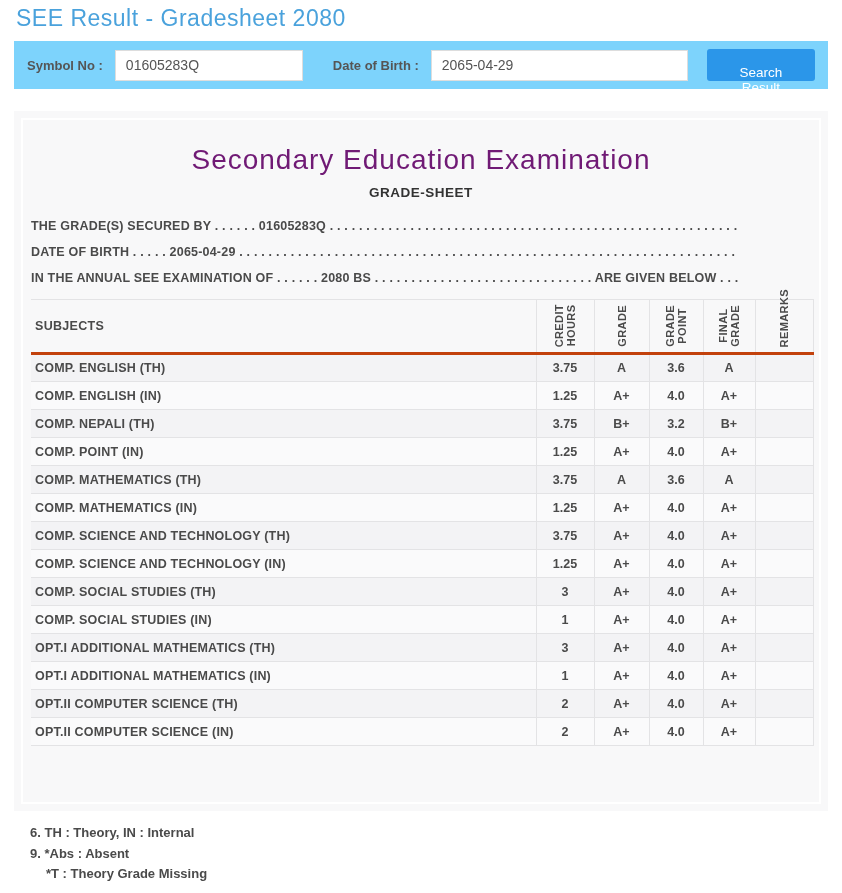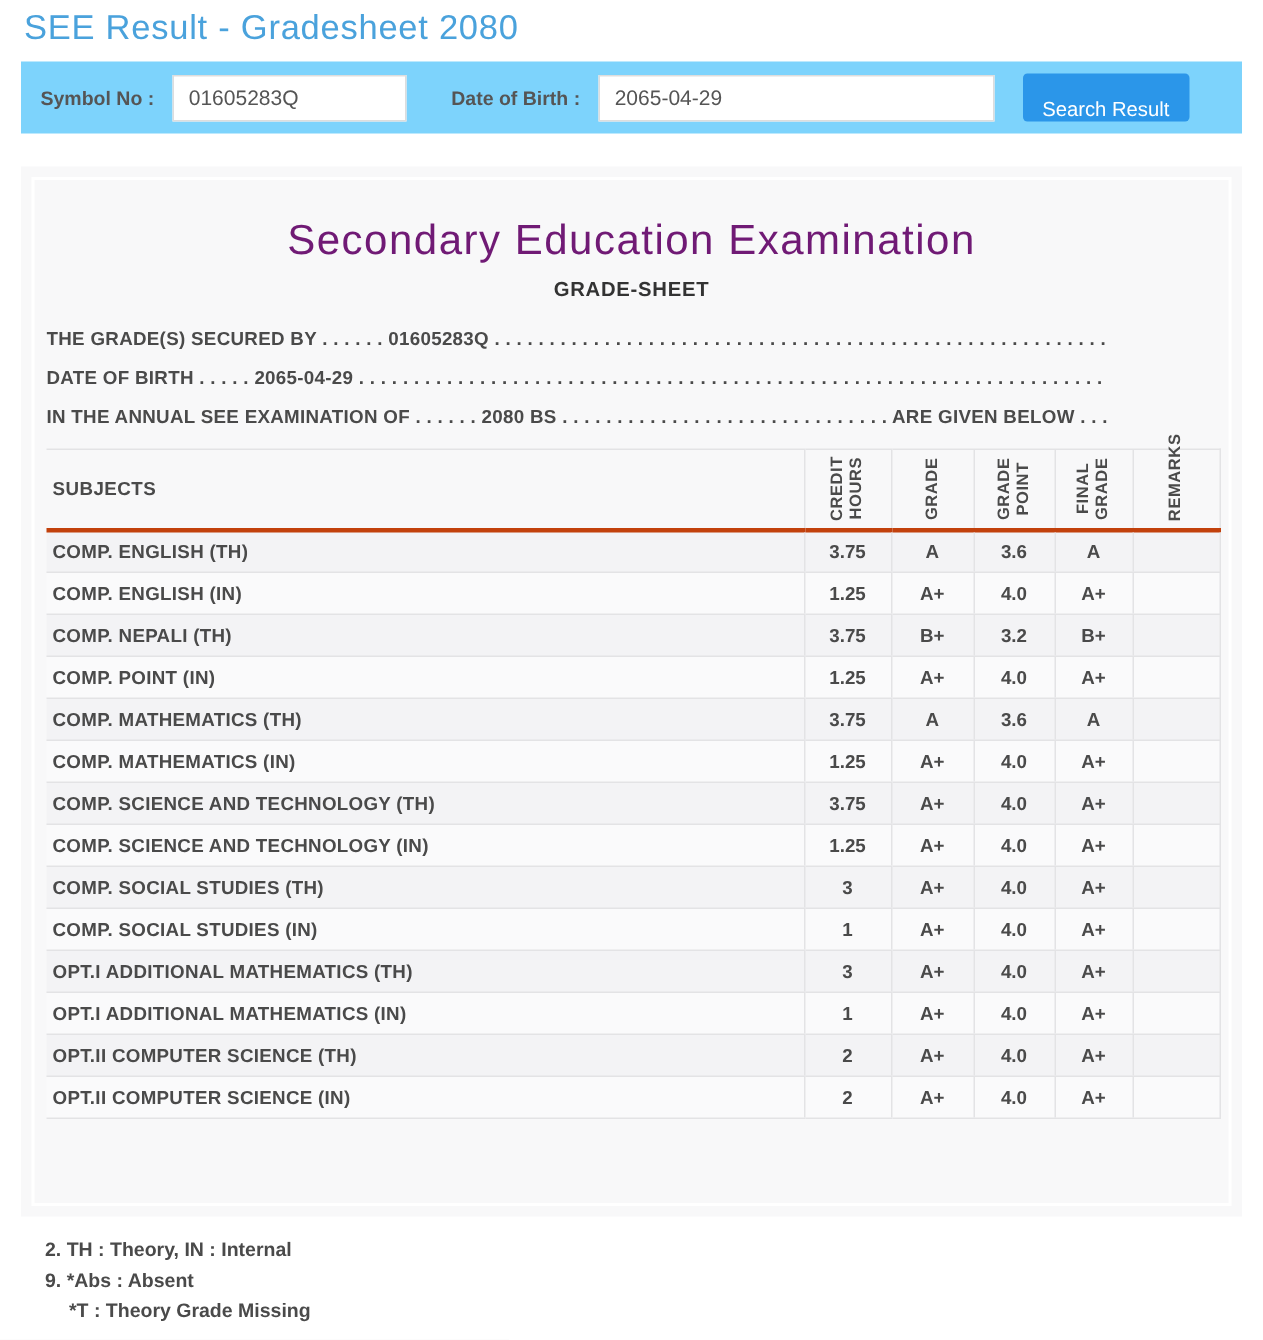--- a/index.html
+++ b/index.html
@@ -24,21 +24,21 @@
     display: flex; align-items: center;
     padding: 0 13px;
   }
   .lbl { font-size: 13px; font-weight: 700; color: #555; margin-right: 12px; white-space: nowrap; }
   .lbl2 { margin-left: 30px; }
   .inp {
     height: 31px; border: 1px solid #ddd; background: #fff;
     padding: 0 10px; font-size: 14px; color: #555;
     font-family: "Liberation Sans", sans-serif;
   }
-  .inp-symbol { width: 156px; }
+  .inp-symbol { width: 188px; }
   .inp-dob { width: 264px; }
   .btn {
     margin-left: 19px; height: 30px; padding: 16px 13px;
     background: #2b96e9; border: none; border-radius: 3px;
     color: #fff; font-size: 13.5px; cursor: pointer;
     font-family: "Liberation Sans", sans-serif;
   }
 
   .card {
     margin-top: 22px; height: 700px;
@@ -282,18 +282,18 @@
     <td class="val c last"></td>
   </tr>
           </tbody>
       </table>
 
 
     </div>
   </div>
 
   <div class="notes">
-      <div class="note">2. TH : Theory, IN : Internal</div>
+      <div class="note">6. TH : Theory, IN : Internal</div>
       <div class="note">9. *Abs : Absent</div>
       <div class="note indent">*T : Theory Grade Missing</div>
     </div>
 
 </div>
 
 </body></html>

